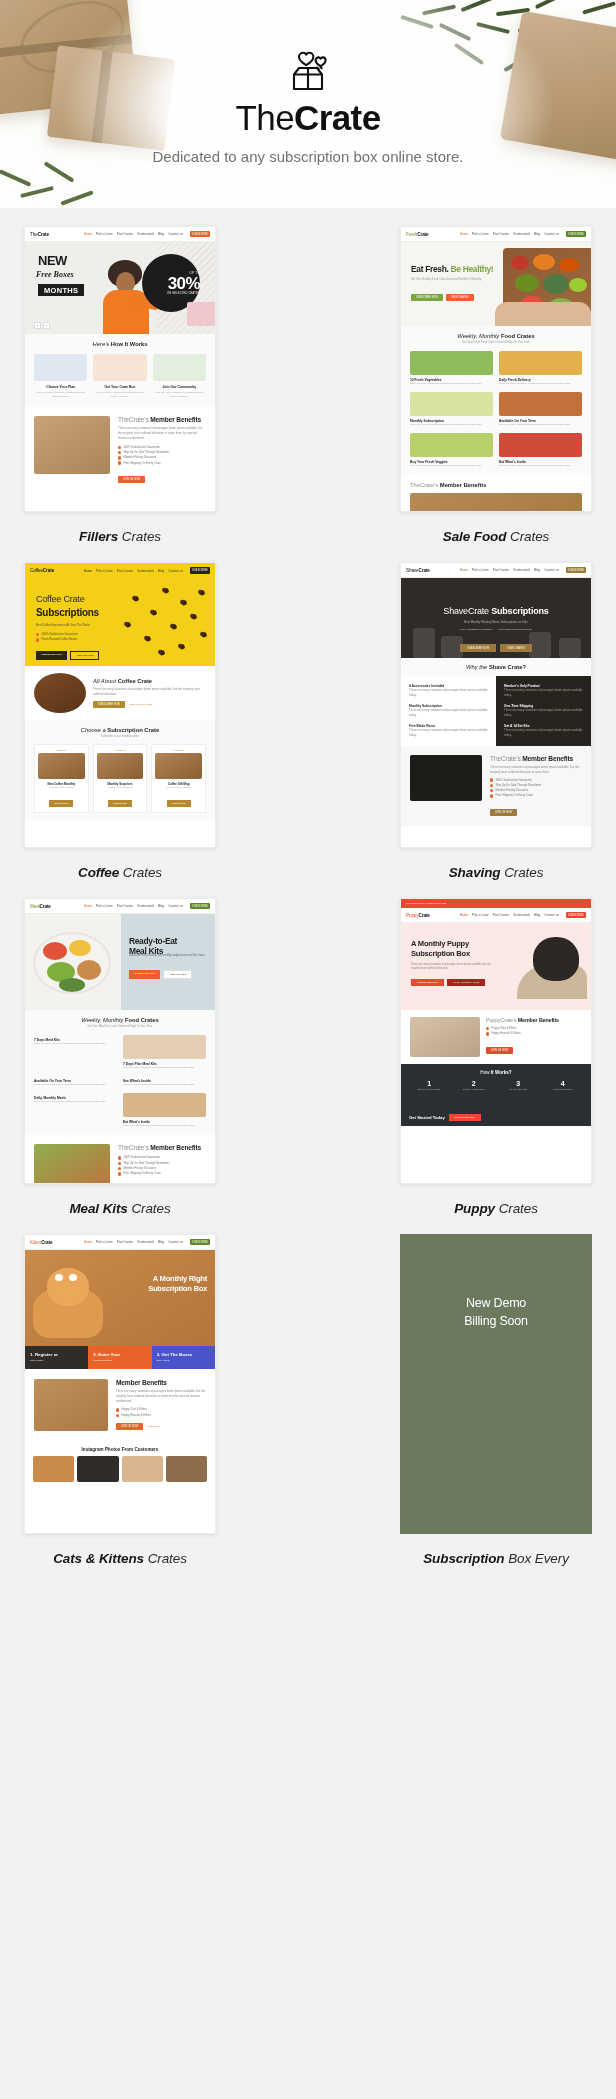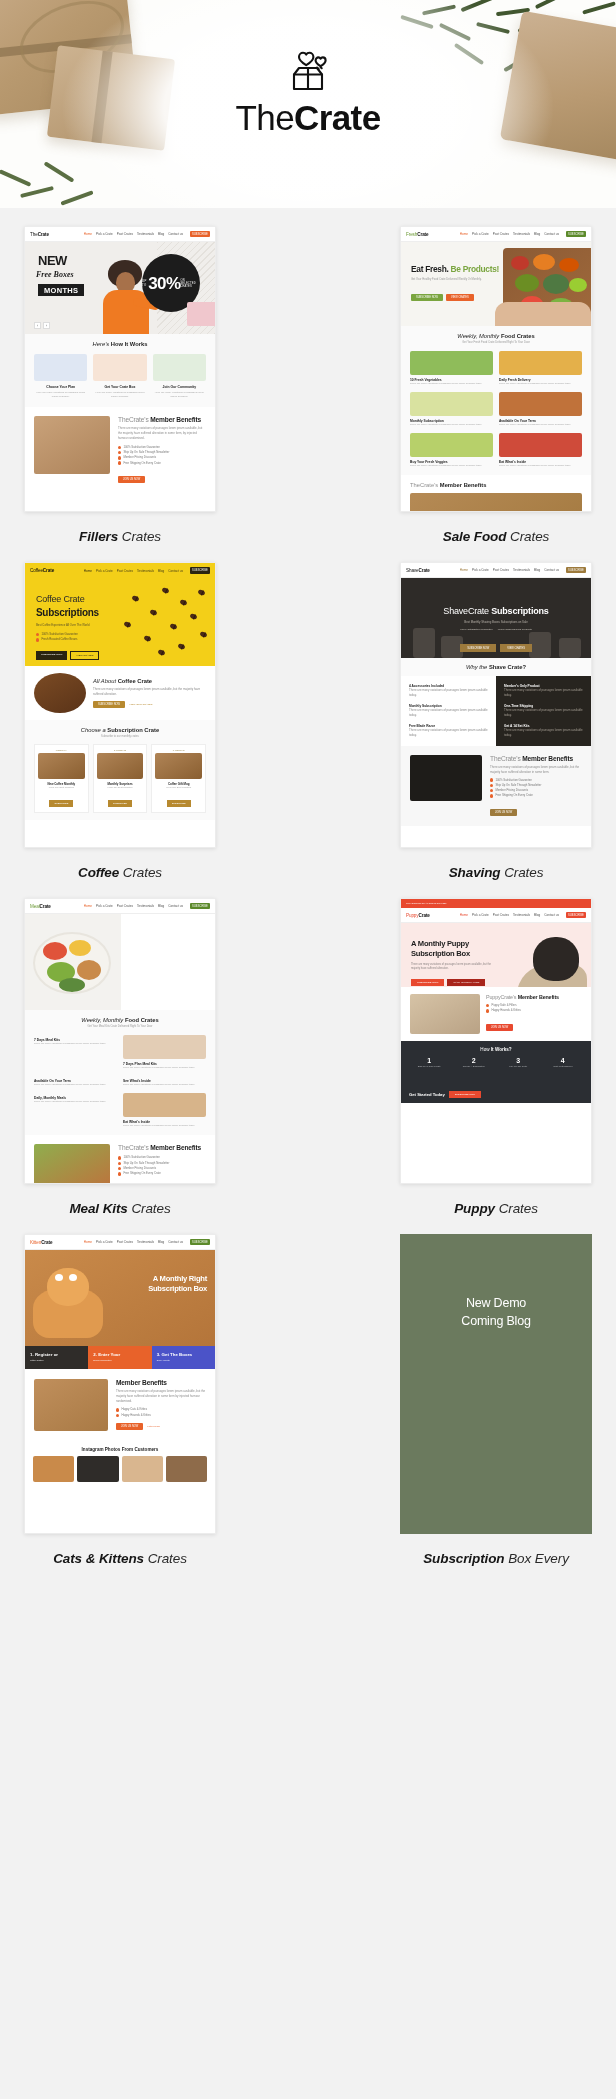--- a/index.html
+++ b/index.html
@@ -99,22 +99,22 @@
   .model { position:absolute; left:74px; top:18px; width:54px; height:74px; }
   .model .hair { position:absolute; left:9px; top:0; width:34px; height:27px;
     background:#3a2a22; border-radius:50% 50% 45% 45%; }
   .model .face { position:absolute; left:17px; top:12px; width:19px; height:21px;
     background:#a7714a; border-radius:50% 50% 46% 46%; }
   .model .body { position:absolute; left:4px; top:30px; width:46px; height:46px;
     background:#ef7a22; border-radius:14px 14px 3px 3px; }
   .model .arm { position:absolute; left:34px; top:40px; width:26px; height:8px;
     background:#ef7a22; border-radius:5px; transform:rotate(12deg); }
   .badge30 { position:absolute; right:15px; top:12px; width:58px; height:58px; border-radius:50%;
-    background:#1c1c1c; color:#fff; display:flex; flex-direction:row;
-    align-items:center; justify-content:center; }
+    background:#1c1c1c; color:#fff; display:flex; flex-direction:column;
+    align-items:flex-end; justify-content:center; }
   .badge30 .u { font-size:2.8px; letter-spacing:.4px; }
   .badge30 .p { font-size:17px; font-weight:800; line-height:1; letter-spacing:-.6px; }
   .badge30 .s { font-size:2.6px; letter-spacing:.2px; }
   .pinkbox { position:absolute; right:-2px; bottom:8px; width:30px; height:24px;
     background:#f0c7cd; border-radius:2px; }
   .hero-arrows { position:absolute; left:9px; bottom:5px; display:flex; gap:2px; }
   .hero-arrows b { width:7px; height:7px; background:#fff; border:1px solid #ddd;
     font-size:3.5px; color:#666; display:flex; align-items:center; justify-content:center; font-weight:400; }
 
   .sec { padding:7px 9px; background:#fff; }
@@ -201,21 +201,21 @@
   .mk-h { position:absolute; left:8px; top:22px; font-size:8.4px; color:#1d1d1d;
     font-weight:700; letter-spacing:-.3px; }
   .mk-p { position:absolute; left:8px; top:40px; font-size:2.6px; color:#5e6b6e; width:80px; line-height:1.7; }
   .mk-b { position:absolute; left:8px; top:56px; display:flex; gap:3px; }
   .mk-b span { font-size:2.5px; color:#fff; background:#e8622a; padding:2px 5px; }
   .mk-b span.w { background:#fff; color:#333; border:1px solid #ddd; }
 
   
   .pp-top { height:9px; background:#e8492f; display:flex; align-items:center; padding:0 5px; }
   .pp-top i { font-style:normal; font-size:2.4px; color:#fff; }
-  .pp-hero { height:64px; background:#fbe9e6; position:relative; overflow:hidden; }
+  .pp-hero { height:87px; background:#fbe9e6; position:relative; overflow:hidden; }
   .pp-h { position:absolute; left:10px; top:16px; font-size:7.6px; color:#1d1d1d;
     font-weight:700; letter-spacing:-.25px; line-height:1.3; }
   .pp-p { position:absolute; left:10px; top:40px; font-size:2.6px; color:#8d8584; line-height:1.7; width:82px; }
   .pp-b { position:absolute; left:10px; top:56px; display:flex; gap:3px; }
   .pp-b span { font-size:2.5px; color:#fff; background:#e8492f; padding:2px 6px; }
   .pug { position:absolute; right:4px; top:10px; width:78px; height:66px; }
   .pug .head { position:absolute; right:8px; top:4px; width:46px; height:44px;
     background:#2c2724; border-radius:48% 48% 44% 44%; }
   .pug .body { position:absolute; right:0; bottom:0; width:70px; height:34px;
     background:#cbb79a; border-radius:30px 14px 0 0; }
@@ -302,20 +302,21 @@
         <path d="M38.6 16.4c0-1.8 1.4-3 2.8-3 1 0 1.8.6 2.2 1.3.4-.7 1.2-1.3 2.2-1.3 1.4 0 2.8 1.2 2.8 3 0 2.6-5 5.7-5 5.7s-5-3.1-5-5.7z"></path>
         <path d="M17 30.5h28V45H17z"></path>
         <path d="M17 30.5l5-6.5h18l5 6.5"></path>
         <path d="M31 24v21"></path>
         <path d="M40 23.5l1.6 1.6M43.5 23l1.2 1.2"></path>
       </svg>
     </span>
     <div class="brand">
       <span class="b-light">The</span><span class="b-bold">Crate</span>
     </div>
+    <div class="tagline">Dedicated to any subscription box online store.</div>
   </div>
 </div>
 
 <div class="grid">
 
   <div class="band" style="top:330px; height:520px;"></div>
   <div class="band" style="top:1008px; height:516px;"></div>
 
   <div class="row" style="position:relative;z-index:2;">
 
@@ -423,21 +424,21 @@
             <span class="v" style="left:8px;top:8px;width:18px;height:14px;background:#c0392b"></span>
             <span class="v" style="left:30px;top:6px;width:22px;height:16px;background:#e67e22"></span>
             <span class="v" style="left:56px;top:10px;width:20px;height:14px;background:#d35400"></span>
             <span class="v" style="left:12px;top:26px;width:24px;height:18px;background:#6b8e23"></span>
             <span class="v" style="left:40px;top:26px;width:26px;height:20px;background:#4f7942"></span>
             <span class="v" style="left:66px;top:30px;width:18px;height:14px;background:#9acd32"></span>
             <span class="v" style="left:18px;top:48px;width:22px;height:16px;background:#e74c3c"></span>
             <span class="v" style="left:46px;top:50px;width:24px;height:16px;background:#7cb342"></span>
           </div>
           <div class="ff-hands"></div>
-          <div class="ff-h"><span>Eat Fresh.</span> <span class="g">Be Products!</span></div>
+          <div class="ff-h"><span>Eat Fresh.</span> <span class="g">Be Healthy!</span></div>
           <div class="ff-p">Get Your Healthy Food Crate Delivered Weekly Or Monthly.</div>
           <div class="ff-b">
             <span>SUBSCRIBE NOW</span>
             <span class="o">VIEW CRATES</span>
           </div>
         </div>
         <div class="sec grey">
           <div class="sec-t"><em>Weekly, Monthly</em> <span>Food Crates</span></div>
           <div class="sec-sub">Get Your Fresh Food Crate Delivered Right To Your Door</div>
           <div class="grid4">
@@ -678,20 +679,28 @@
         <div class="mk-hero">
           <div class="mk-l">
             <div class="mk-bowl">
               <span class="v" style="left:8px;top:8px;width:24px;height:18px;background:#e0533a"></span>
               <span class="v" style="left:34px;top:6px;width:22px;height:16px;background:#f0c040"></span>
               <span class="v" style="left:12px;top:28px;width:28px;height:20px;background:#7fae3e"></span>
               <span class="v" style="left:42px;top:26px;width:24px;height:20px;background:#c98a4a"></span>
               <span class="v" style="left:24px;top:44px;width:26px;height:14px;background:#5c8a3c"></span>
             </div>
           </div>
+          <div class="mk-r">
+            <div class="mk-h"><span>Ready-to-Eat</span><br><span>Meal Kits</span></div>
+            <div class="mk-p">Subscribe to our weekly and monthly ready-to-eat meal kits crates.</div>
+            <div class="mk-b">
+              <span>SUBSCRIBE NOW</span>
+              <span class="w">VIEW CRATES</span>
+            </div>
+          </div>
         </div>
         <div class="sec grey">
           <div class="sec-t"><em>Weekly, Monthly</em> <span>Food Crates</span></div>
           <div class="sec-sub">Get Your Meal Kits Crate Delivered Right To Your Door</div>
           <div class="grid4">
             <div>
                 <h5>7 Days Meal Kits</h5>
                 <p>There are many variations of passages lorem ipsum available today.</p>
               </div>
             <div>
@@ -893,21 +902,21 @@
       </div>
       <div class="caption">
         <b>Cats &amp; Kittens</b>
         <span>Crates</span>
       </div>
     </div>
 
     <div class="cell">
       <div class="soon">
         <p style="white-space:pre-line">New Demo
-Coming Blog</p>
+Billing Soon</p>
       </div>
       <div class="caption">
         <b>Subscription</b>
         <span>Box Every</span>
       </div>
     </div>
   </div>
 </div>
 
 </body></html>

